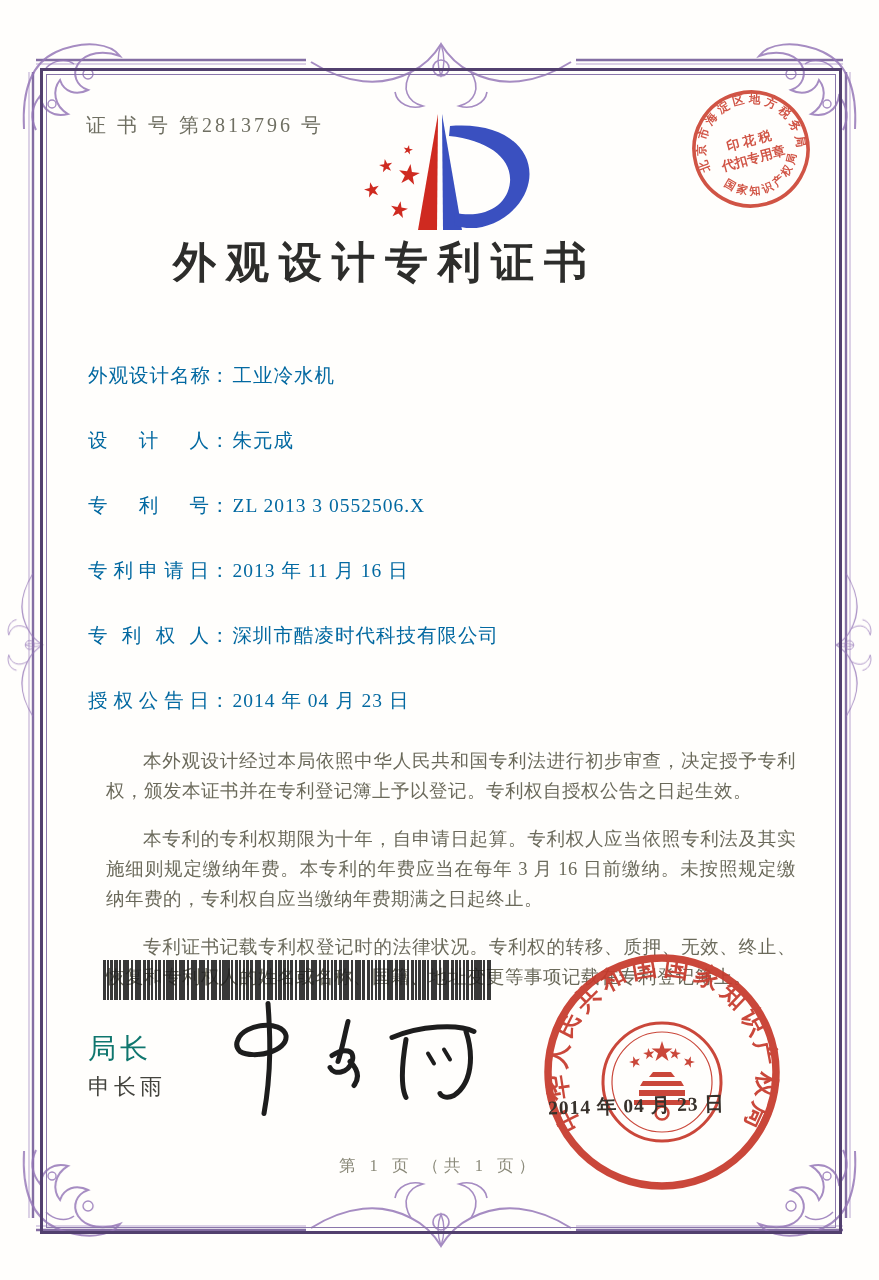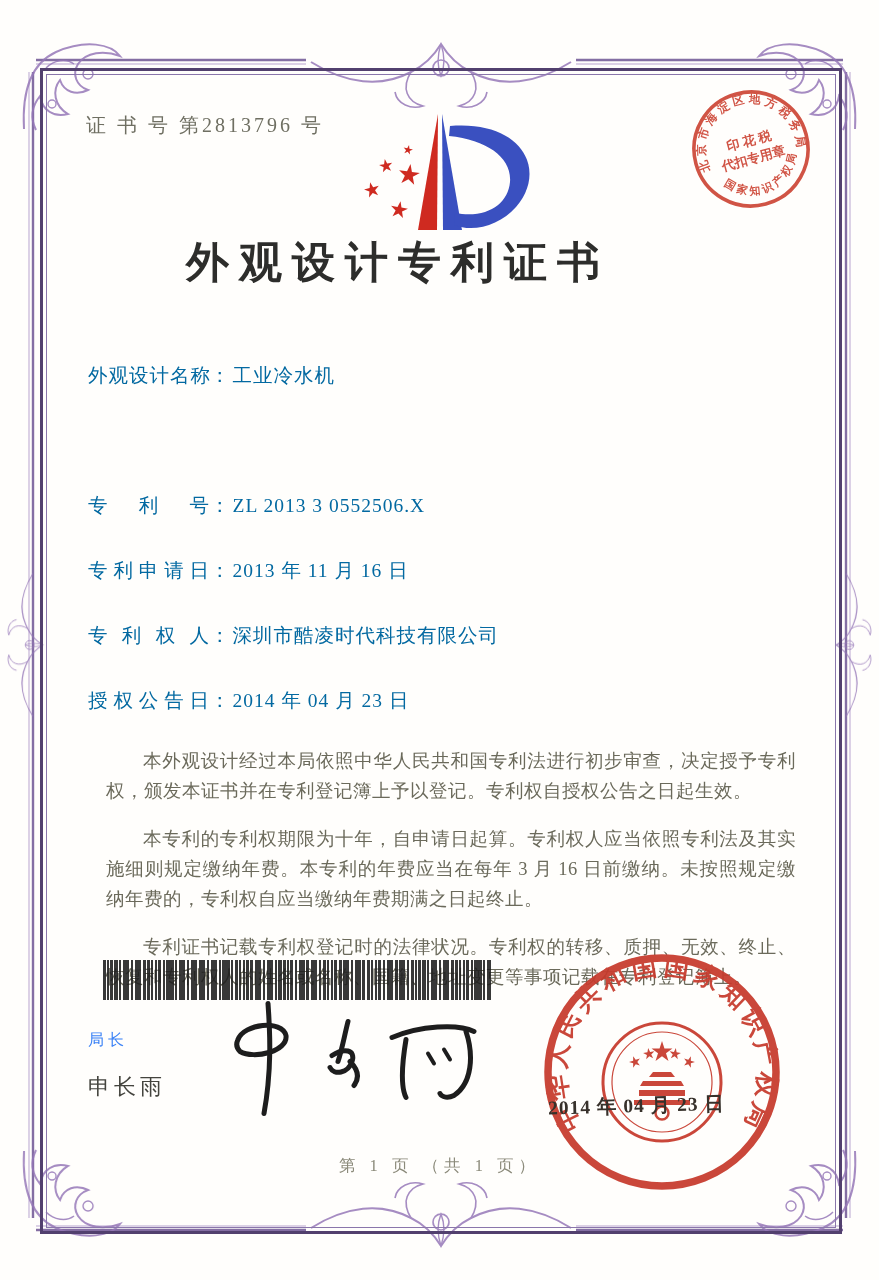--- a/index.html
+++ b/index.html
@@ -8,35 +8,35 @@
   .orn-svg{position:absolute;left:0;top:0;width:879px;height:1280px;pointer-events:none;}
   .frame{position:absolute;left:40px;top:68px;width:796px;height:1160px;
          border:3px solid #52406e;}
   .frame::after{content:"";position:absolute;left:3px;top:3px;right:3px;bottom:3px;
          border:1px solid #8a76ab;}
   .cert-no{position:absolute;left:86px;top:112px;font-size:20px;letter-spacing:3px;
          color:#6f6f62;}
   .logo{position:absolute;left:330px;top:102px;width:230px;height:140px;}
   .tax-seal{position:absolute;left:686px;top:84px;width:130px;height:130px;
          transform:rotate(-15deg);opacity:.92;}
-  .title{position:absolute;left:17px;top:234px;width:762px;text-align:center;
+  .title{position:absolute;left:4px;top:234px;width:762px;text-align:center;
          font-size:43px;font-weight:700;letter-spacing:10px;color:#2d2d2b;}
   .field{position:absolute;left:88px;font-size:19.5px;color:#0369a1;letter-spacing:1px;
          white-space:nowrap;}
   .f-label{display:inline-block;width:122px;text-align:justify;text-align-last:justify;}
   .f-colon{margin:0 2px 0 0;}
   .paras{position:absolute;left:88px;top:728px;width:726px;font-size:18.5px;
          line-height:30px;color:#6b6a5b;text-align:justify;letter-spacing:.5px;}
   .paras p{margin:18px;text-indent:2em;}
   .barcode{position:absolute;left:103px;top:960px;width:388px;height:40px;opacity:.88;
     background-image:
       repeating-linear-gradient(90deg,#1d1d1d 0 2px,rgba(0,0,0,0) 2px 4px),
       repeating-linear-gradient(90deg,#1d1d1d 0 1px,rgba(0,0,0,0) 1px 7px),
       repeating-linear-gradient(90deg,#1d1d1d 0 3px,rgba(0,0,0,0) 3px 11px);}
-  .sig-title{position:absolute;left:88px;top:1030px;font-size:16px;color:#3b82f6;letter-spacing:4px;}
+  .sig-title{position:absolute;left:88px;top:1030px;font-size:28px;color:#0f766e;letter-spacing:4px;}
   .sig-name{position:absolute;left:88px;top:1072px;font-size:22px;color:#44443e;letter-spacing:4px;}
   .sig-hand{position:absolute;left:210px;top:996px;width:280px;height:128px;}
   .office-seal{position:absolute;left:536px;top:946px;width:252px;height:252px;opacity:.93;}
   .date-stamp{position:absolute;left:548px;top:1092px;width:190px;font-size:19.5px;
          color:#37312b;font-weight:600;letter-spacing:1px;transform:rotate(-1.5deg);}
   .footer{position:absolute;left:0;top:1155px;width:879px;text-align:center;
          font-size:16.5px;letter-spacing:5px;color:#8b8a7a;font-family:Liberation Serif, serif;}
   svg text{font-family:"Liberation Serif","DejaVu Serif",serif;}
 </style>
 </head>
@@ -118,20 +118,23 @@
       <textPath href="#taxBotArc" startOffset="8" textLength="95" lengthAdjust="spacing">国家知识产权局</textPath>
     </text>
     <text x="0" y="-4" text-anchor="middle" font-size="13" fill="#cd4636" font-weight="700">印 花 税</text>
     <text x="0" y="14" text-anchor="middle" font-size="13" fill="#cd4636" font-weight="700">代扣专用章</text>
   </svg>
 
   <div class="title">外观设计专利证书</div>
 
   <div class="field" style="top:362px">
     <span class="f-label">外观设计名称</span><span class="f-colon">：</span><span class="f-value">工业冷水机</span>
+  </div>
+  <div class="field" style="top:427px">
+    <span class="f-label">设计人</span><span class="f-colon">：</span><span class="f-value">朱元成</span>
   </div>
   <div class="field" style="top:492px">
     <span class="f-label">专利号</span><span class="f-colon">：</span><span class="f-value">ZL 2013 3 0552506.X</span>
   </div>
   <div class="field" style="top:557px">
     <span class="f-label">专利申请日</span><span class="f-colon">：</span><span class="f-value">2013 年 11 月 16 日</span>
   </div>
   <div class="field" style="top:622px">
     <span class="f-label">专利权人</span><span class="f-colon">：</span><span class="f-value">深圳市酷凌时代科技有限公司</span>
   </div>

